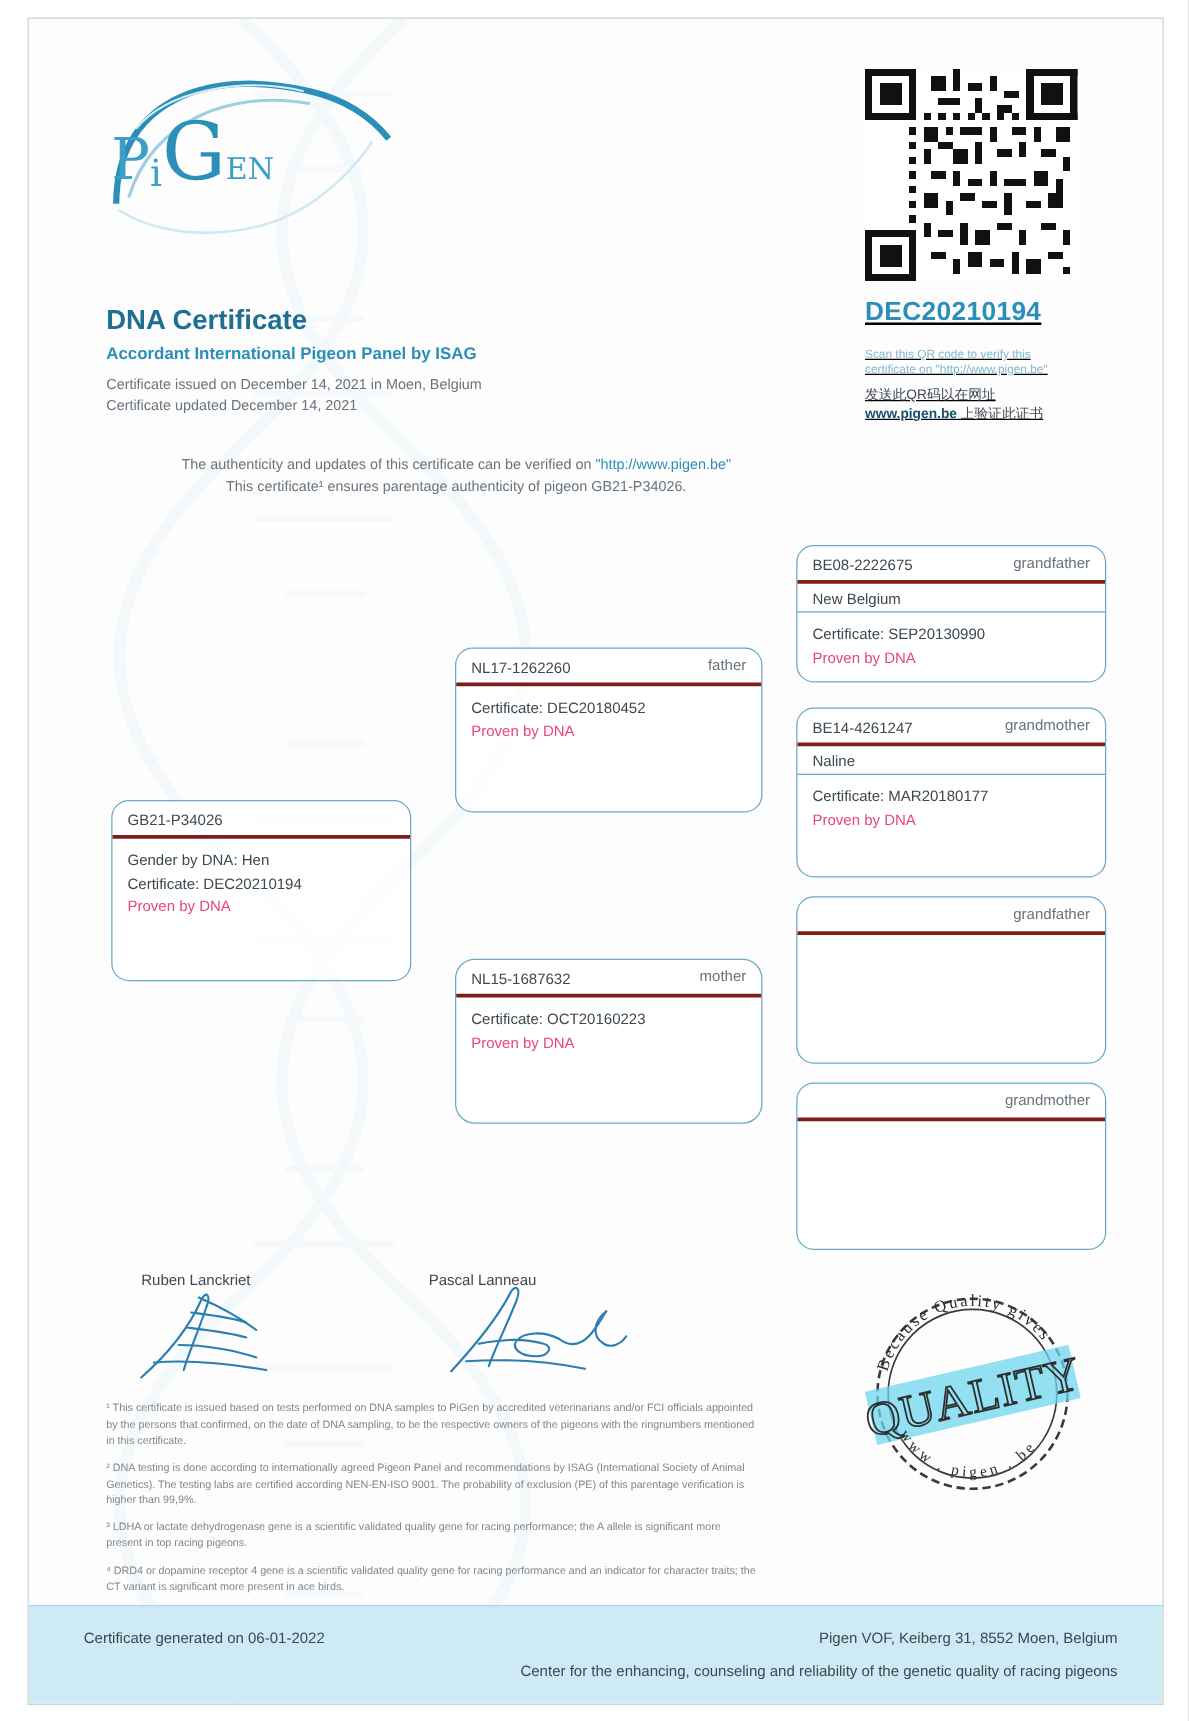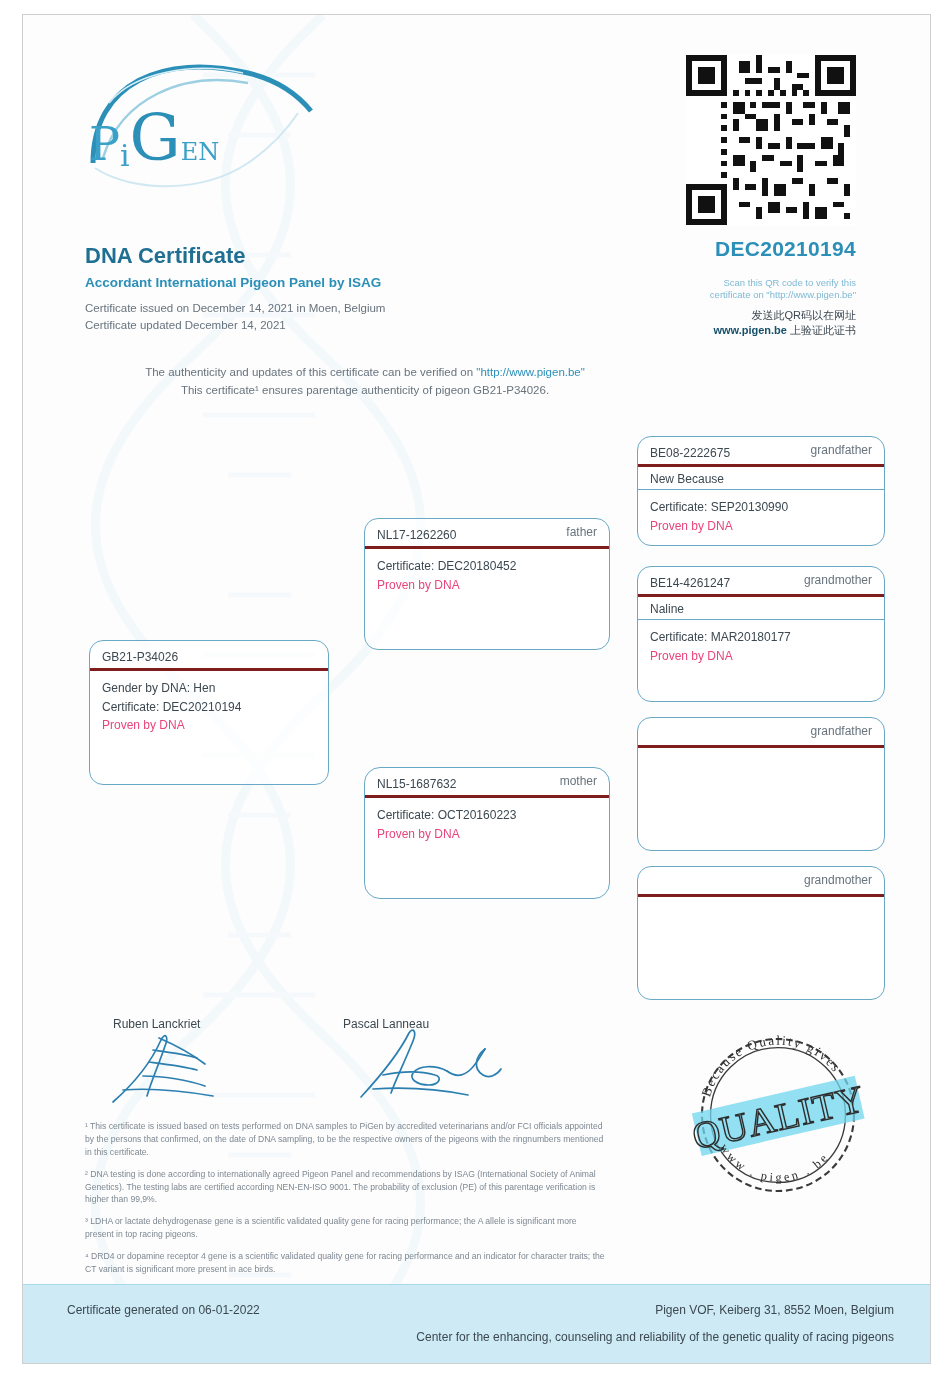--- a/index.html
+++ b/index.html
@@ -39,42 +39,43 @@
   .logo {
     position: absolute;
     left: 50px;
     top: 28px;
     width: 250px;
     height: 150px;
   }
   .logo-text {
     position: absolute;
     left: 16px;
-    top: 58px;
+    top: 42px;
     font-family: "DejaVu Serif", serif;
     font-size: 46px;
     color: #3aa0c8;
     letter-spacing: 0px;
   }
   .logo-text .big {
     font-size: 64px;
     color: #2b8fb8;
   }
   .logo-text .sub {
     font-size: 24px;
     color: #3aa0c8;
   }
 
   
   .qr-wrap {
     position: absolute;
-    right: 74px;
+    right: 58px;
     top: 40px;
     width: 180px;
-    text-align: right;
+    text-align: left;
+    text-decoration: underline;
   }
   .qr {
     width: 170px;
     height: 170px;
     margin: 0 auto;
   }
   .qr-code-id {
     margin-top: 8px;
     font-size: 21px;
     font-weight: bold;
@@ -433,21 +434,21 @@
         <div>Certificate: OCT20160223</div>
         <div class="proven">Proven by DNA</div>
       </div>
     </div>
 
     <div class="box" id="box-gf1">
       <div class="hdr">
         <span class="ring">BE08-2222675</span>
         <span class="role">grandfather</span>
       </div>
-      <div class="name-row">New Because</div>
+      <div class="name-row">New Belgium</div>
       <div class="body">
         <div>Certificate: SEP20130990</div>
         <div class="proven">Proven by DNA</div>
       </div>
     </div>
 
     <div class="box" id="box-gm1">
       <div class="hdr">
         <span class="ring">BE14-4261247</span>
         <span class="role">grandmother</span>

